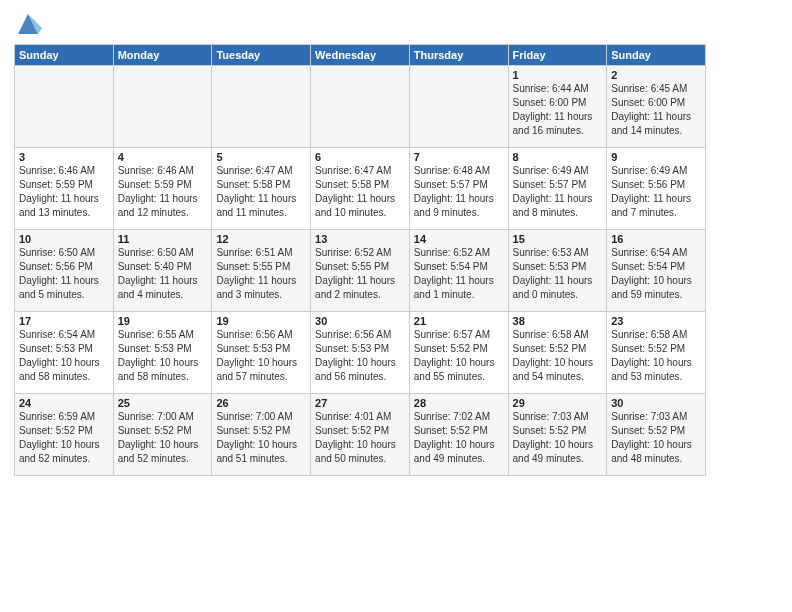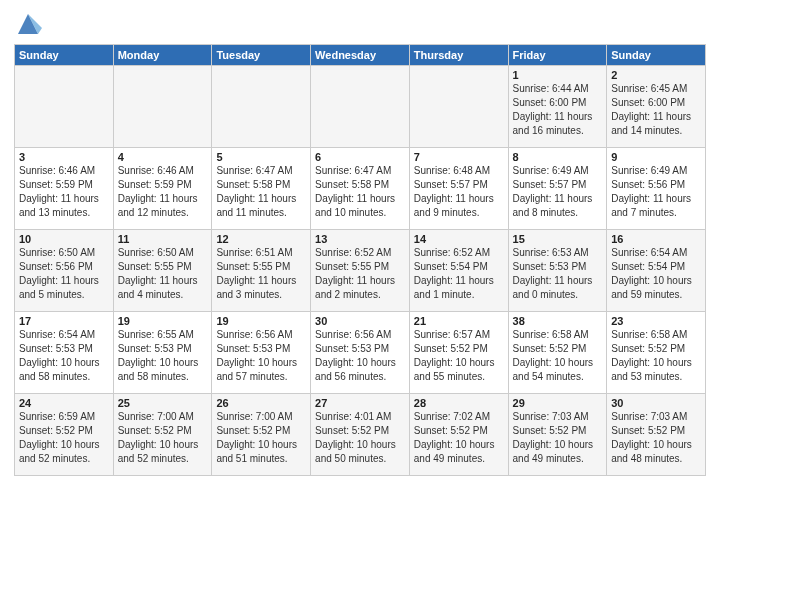--- a/index.html
+++ b/index.html
@@ -200,21 +200,21 @@
           <td>
             <span class="day-num">10</span>
             <div class="day-info">Sunrise: 6:50 AM
 Sunset: 5:56 PM
 Daylight: 11 hours
 and 5 minutes.</div>
           </td>
           <td>
             <span class="day-num">11</span>
             <div class="day-info">Sunrise: 6:50 AM
-Sunset: 5:55 PM
+Sunset: 5:40 PM
 Daylight: 11 hours
 and 4 minutes.</div>
           </td>
           <td>
             <span class="day-num">12</span>
             <div class="day-info">Sunrise: 6:51 AM
 Sunset: 5:55 PM
 Daylight: 11 hours
 and 3 minutes.</div>
           </td>

